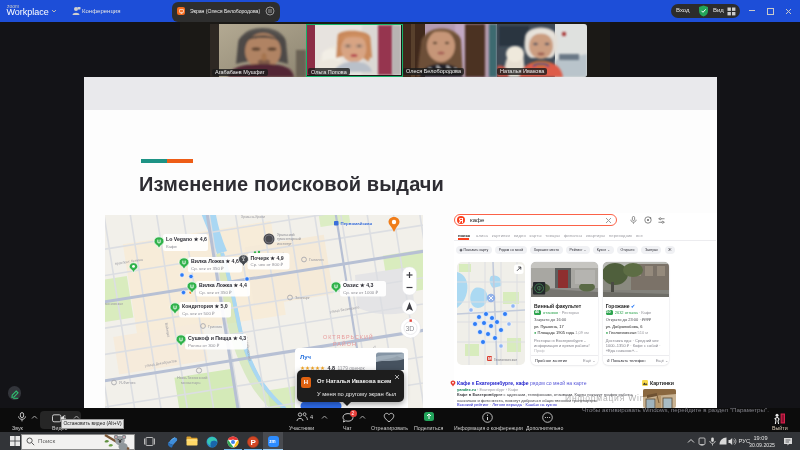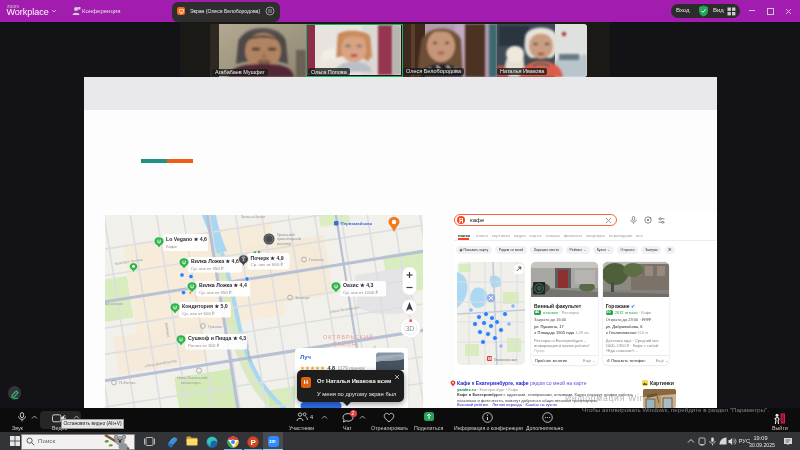--- a/index.html
+++ b/index.html
@@ -1,21 +1,21 @@
 <!DOCTYPE html>
 <html><head><meta charset="utf-8">
 <style>
 html,body{margin:0;padding:0;}
 body{width:800px;height:450px;overflow:hidden;background:#141418;font-family:"Liberation Sans",sans-serif;position:relative;}
 .abs{position:absolute;}
 </style>
 </head>
 <body>
 
-<div class="abs" style="left:0;top:0;width:800px;height:22px;background:#a21caf;z-index:50;">
+<div class="abs" style="left:0;top:0;width:800px;height:22px;background:#1d4ed8;z-index:50;">
   <div class="abs" style="left:7px;top:2.5px;font-size:5px;color:#c8c8c8;">zoom</div>
   <div class="abs" style="left:6.5px;top:7px;font-size:9px;color:#fff;">Workplace</div>
   <svg class="abs" style="left:51px;top:9px;" width="6" height="5">
       <path d="M1 1 L3 3 L5 1" stroke="#b8b8b8" stroke-width="1" fill="none"></path>
     </svg>
   <svg class="abs" style="left:71px;top:6px;" width="10" height="10" viewBox="0 0 10 10">
       <circle cx="5" cy="3" r="2" fill="#cfcfcf"></circle>
       <path d="M1.5 9 C1.5 6 8.5 6 8.5 9 Z" fill="#cfcfcf"></path>
       <rect x="6.5" y="1" width="3" height="2.4" rx="0.6" fill="#cfcfcf"></rect>
     </svg>
@@ -172,20 +172,21 @@
 </svg>
 <div class="abs" style="left:0px;top:43.5px;background:rgba(28,28,28,0.8);border-radius:2px;padding:0.5px 3px;font-size:5.5px;color:#eee;">Наталья Ивакова</div>
 </div>
 
 <div class="abs" style="left:84px;top:77px;width:633px;height:331px;background:#fdfdfd;overflow:hidden;">
   <div class="abs" style="left:0;top:0;width:633px;height:33px;background:#e9e9ec;"></div>
 
   <div class="abs" style="left:56.5px;top:82px;width:26px;height:3.6px;background:#1e9385;"></div>
   <div class="abs" style="left:82.5px;top:82px;width:26px;height:3.6px;background:#ee5d16;"></div>
 
+  <div class="abs" style="left:55px;top:96px;font-size:20px;font-weight:bold;color:#2e2d33;letter-spacing:0.1px;">Изменение поисковой выдачи</div>
 
   <div id="mapblock" class="abs" style="left:21px;top:138px;width:318px;height:193px;background:#f1efeb;overflow:hidden;">
   <svg width="318" height="193" viewBox="0 0 318 193" font-family="Liberation Sans, sans-serif">
     <rect width="318" height="193" fill="#f2f0ea"></rect>
 
     <g transform="rotate(-9 159 96)">
       <rect x="30" y="8" width="150" height="95" fill="#f7ecd9"></rect>
       <rect x="150" y="30" width="80" height="60" fill="#f5ead8"></rect>
       <rect x="6" y="98" width="90" height="38" fill="#f6ebdb"></rect>
     </g>

